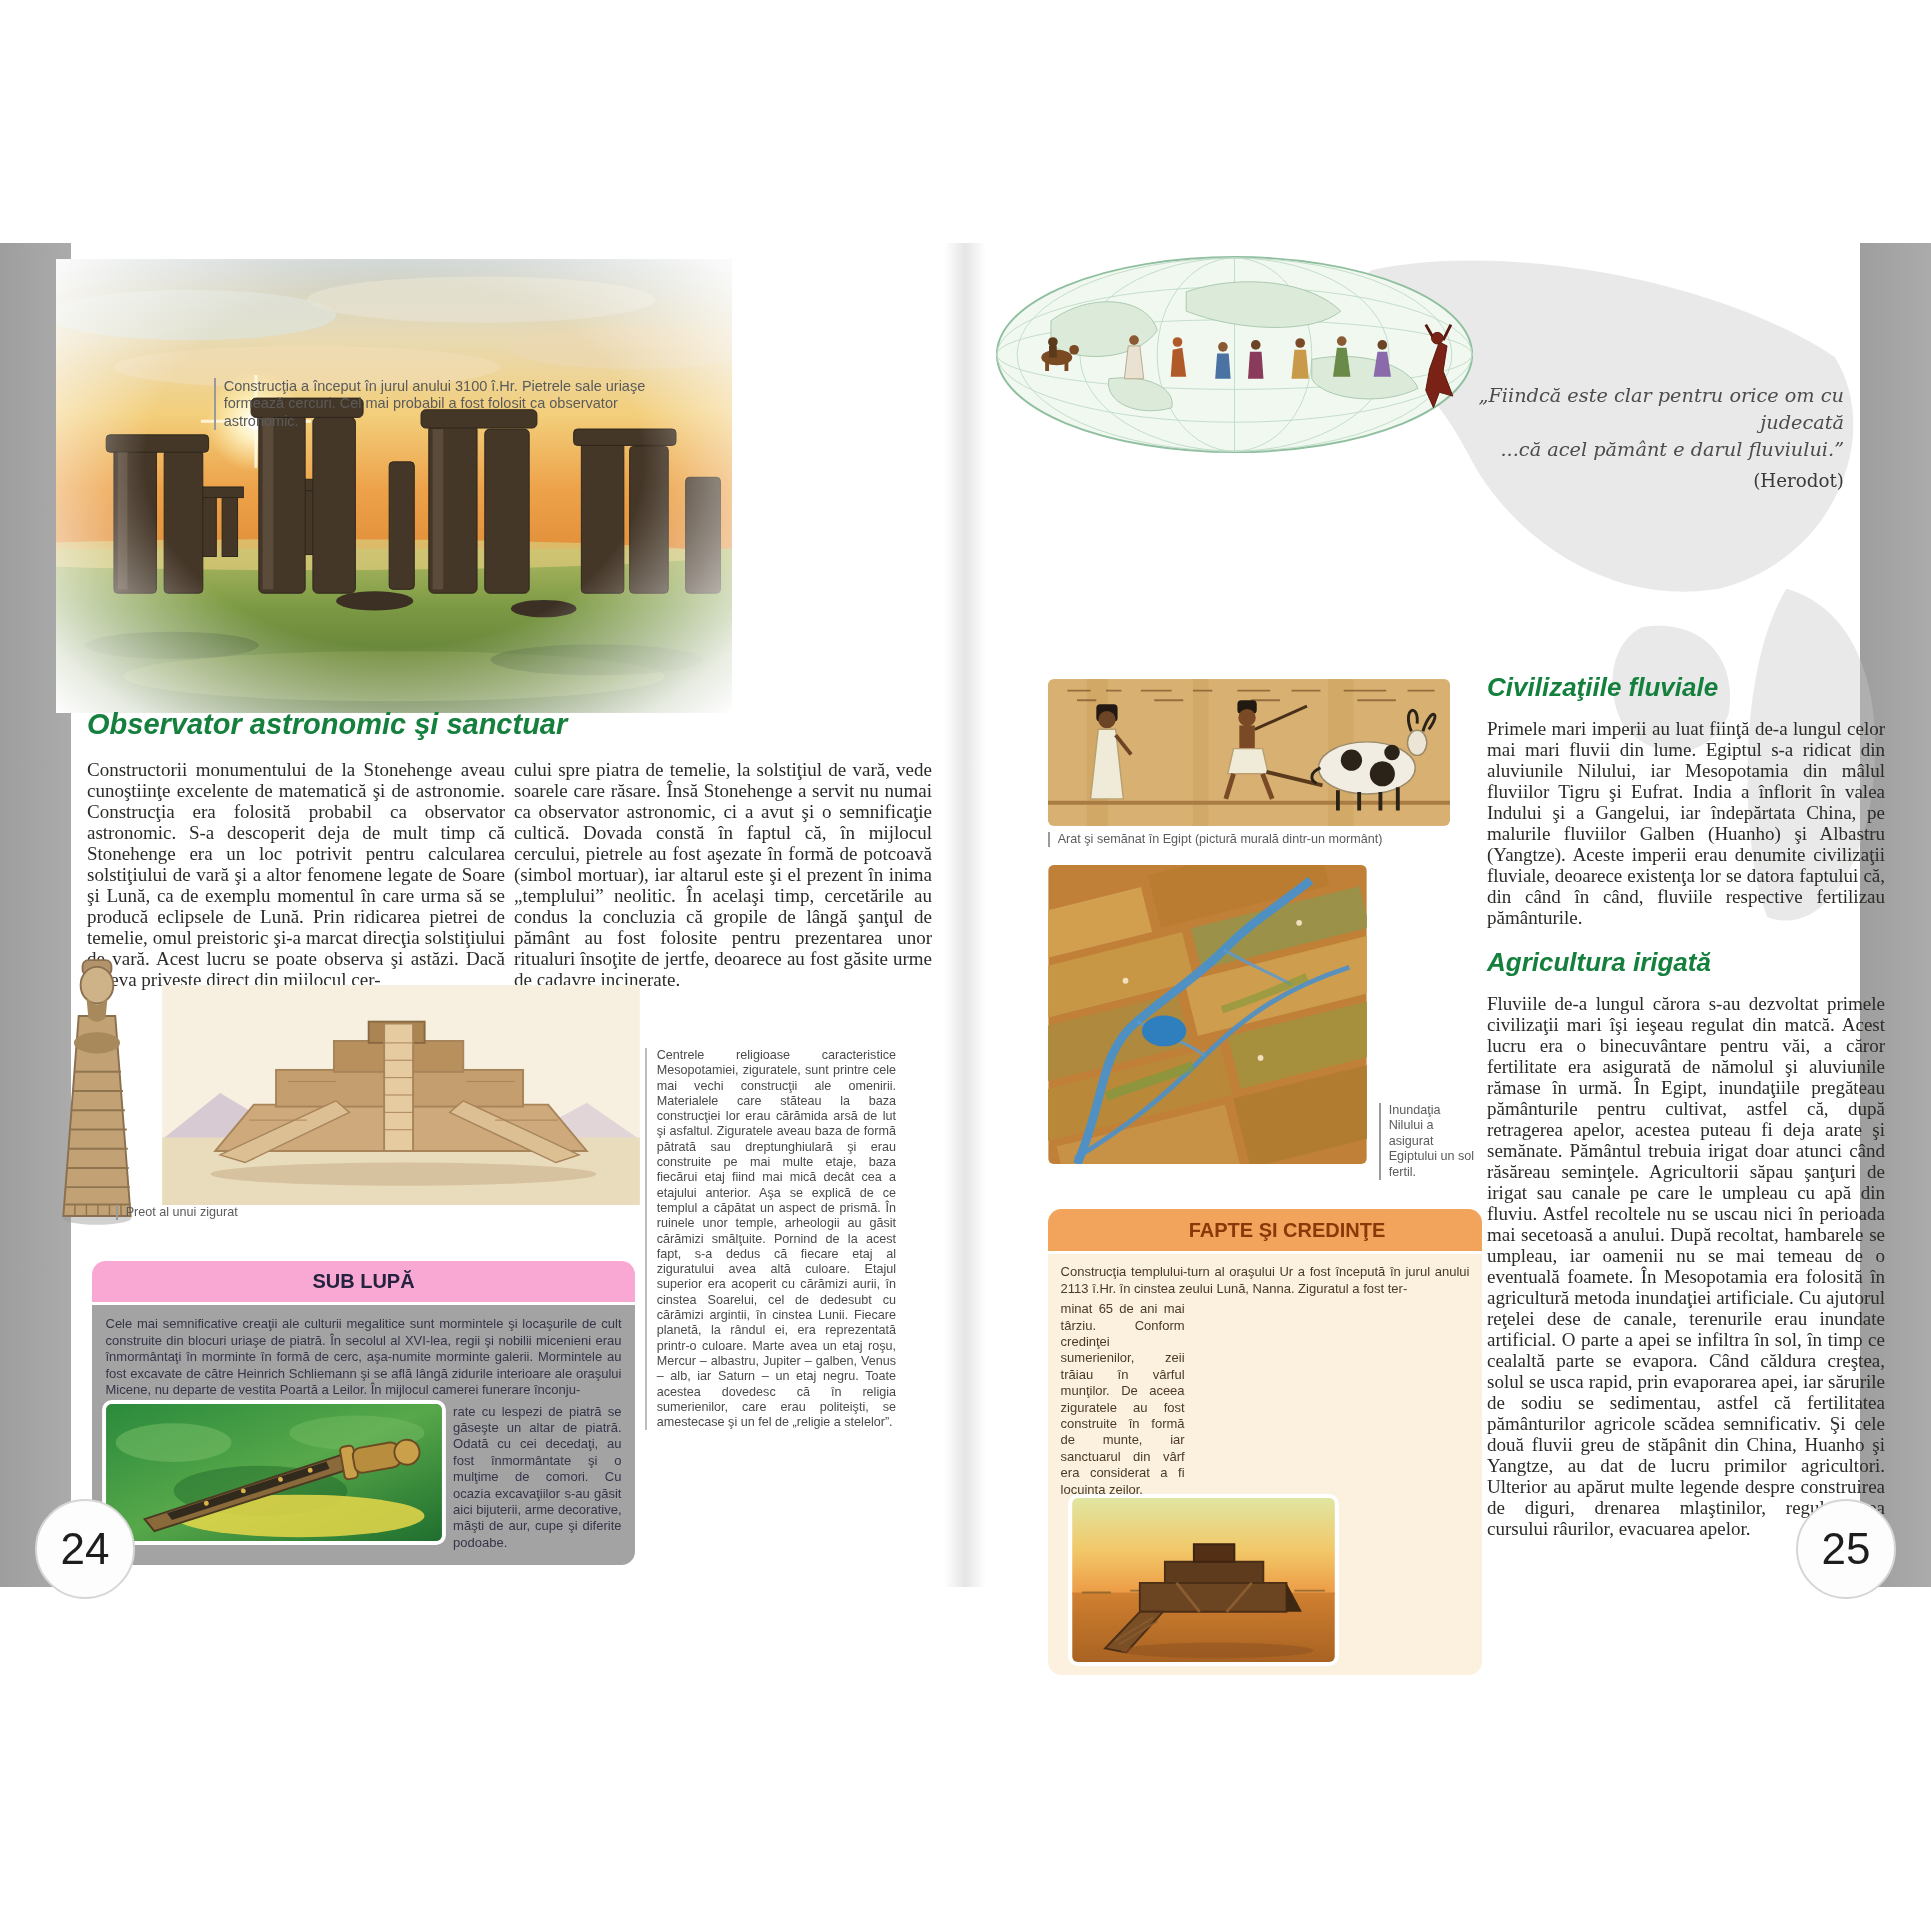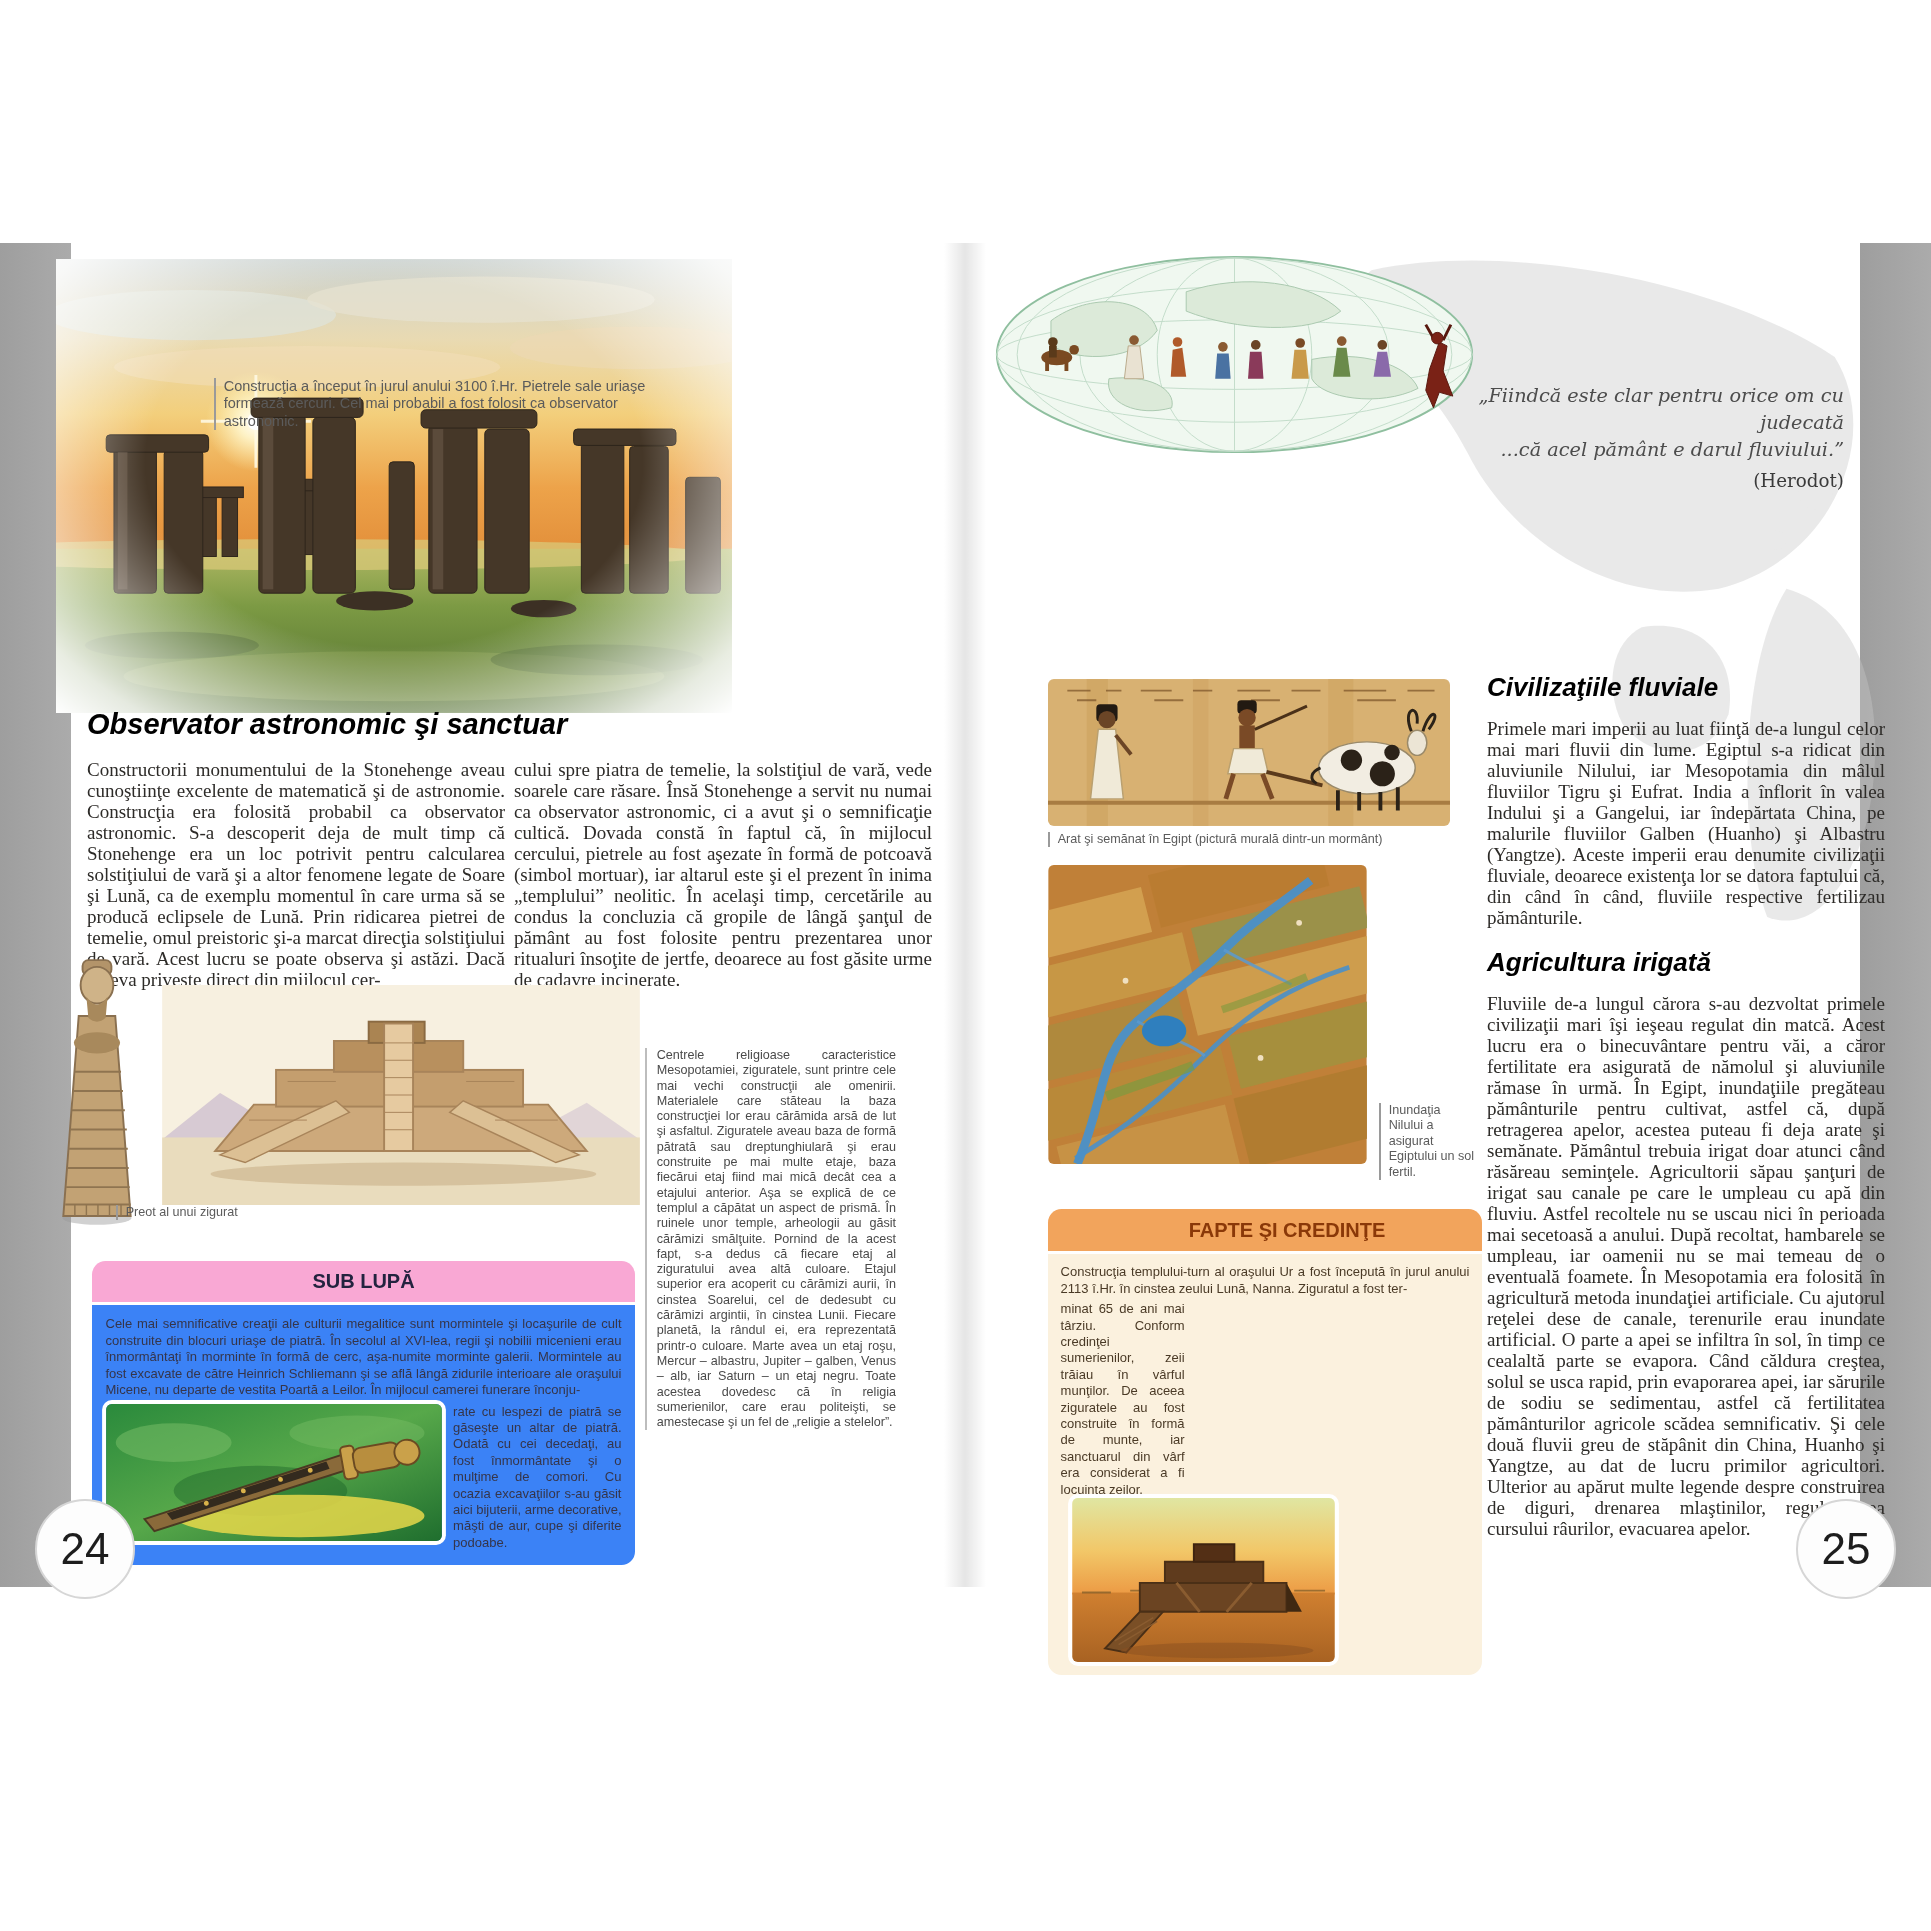--- a/index.html
+++ b/index.html
@@ -5,33 +5,33 @@
   * { margin:0; padding:0; box-sizing:border-box; }
   html,body { width:1931px; height:1931px; background:#ffffff; font-family:"Liberation Serif", serif; }
   #canvas { position:relative; width:1931px; height:1931px; overflow:hidden; background:#ffffff; }
   .abs { position:absolute; }
 
   .side-bar { top:243px; width:71px; height:1344px; background:linear-gradient(90deg,#9e9e9e,#ababab); }
   .gutter { left:944px; top:243px; width:42px; height:1344px;
             background:linear-gradient(90deg,rgba(0,0,0,0) 0%,rgba(0,0,0,0.10) 50%,rgba(0,0,0,0) 100%); }
 
   .body-text { font-size:19px; line-height:21px; color:#2d2b28; text-align:justify; }
-  .heading { font-family:"Liberation Sans",sans-serif; font-style:italic; font-weight:bold; color:#000000; }
+  .heading { font-family:"Liberation Sans",sans-serif; font-style:italic; font-weight:bold; color:#15803d; }
   .caption { font-family:"Liberation Sans",sans-serif; font-size:12.6px; line-height:15.4px; color:#5b5b5b; }
   .vbar { border-left:2.9px solid #9a9a9a; padding-left:7.7px; }
 
   .sidebar-note { font-family:"Liberation Sans",sans-serif; font-size:12.6px; line-height:15.3px;
                   color:#4a4a4a; text-align:justify; border-left:2.9px solid #bdbdbd; padding-left:9.7px; }
   .box-header { font-family:"Liberation Sans",sans-serif; font-weight:bold; text-align:center;
                 border-radius:13.5px 13.5px 0 0; }
   .box-body { border-radius:0 0 13.5px 13.5px; font-family:"Liberation Sans",sans-serif;
               font-size:13px; line-height:16.4px; text-align:justify; }
 
   .sublupa-header { background:#f9a8d4; color:#23233f; font-size:20px; line-height:41px; height:41px; }
-  .sublupa-body { background:#3b82f6; color:#35354a; padding:11.6px 13.5px 13.5px 13.5px; }
+  .sublupa-body { background:#a3a3a3; color:#35354a; padding:11.6px 13.5px 13.5px 13.5px; }
 
   .fapte-header { background:#f2a45c; color:#8a3808; font-size:20px; line-height:42px; height:42px;padding-left:44px; }
   .fapte-body { background:#fbf1de; color:#4a3a26; padding:10.6px 12.6px 12.6px 12.6px; }
 
   .page-circle { width:100px; height:100px; border-radius:50%; background:#fdfdfd;
                  border:2.9px solid #d6d6d6; display:flex; align-items:center; justify-content:center;
                  font-family:"Liberation Sans",sans-serif; font-size:44px; color:#1d1d1d; }
 
   .banner { background:#191919; border-radius:25px; box-shadow:0 0 0 2.9px #ececec;
             color:#ffffff; font-family:"Liberation Serif",serif; font-size:45px;

